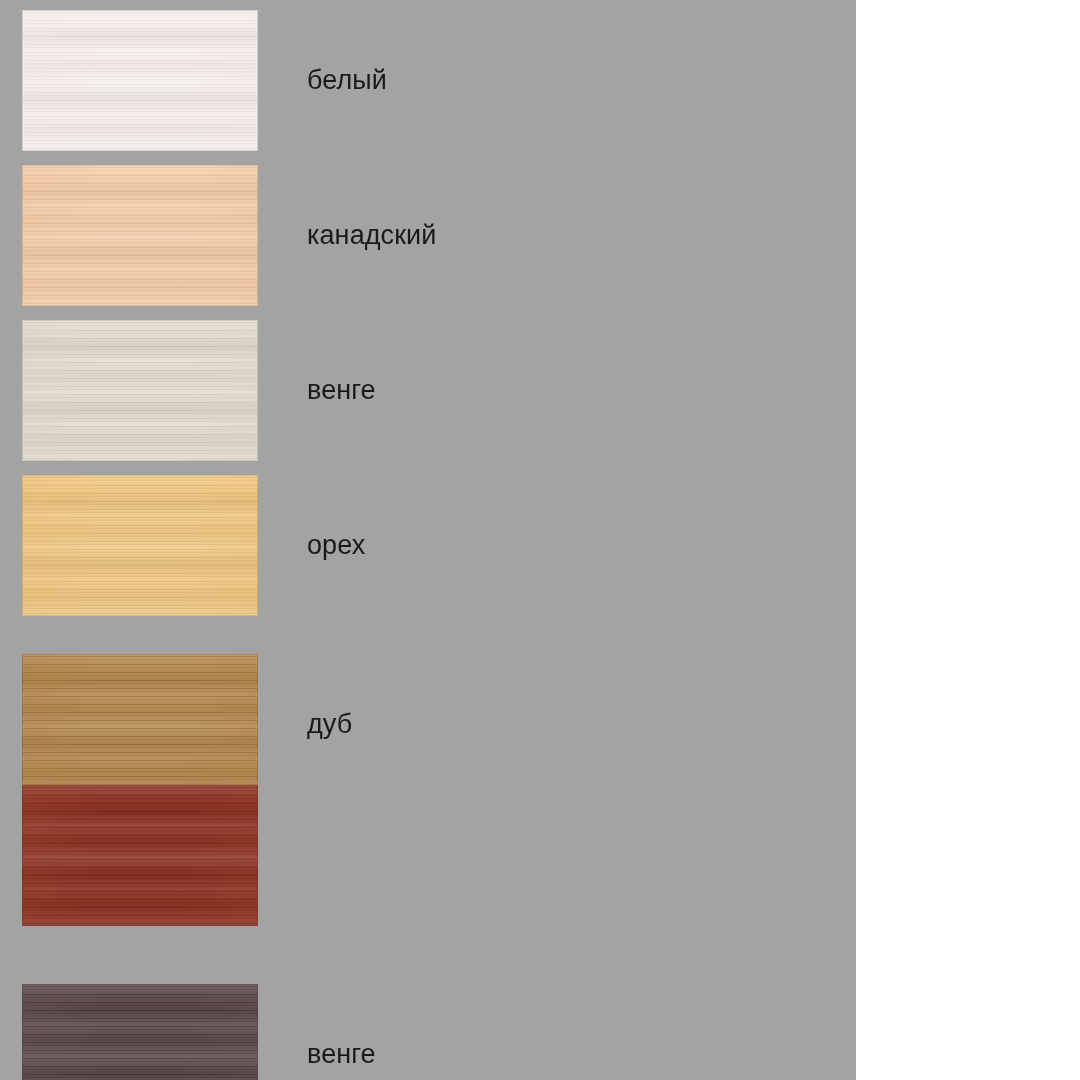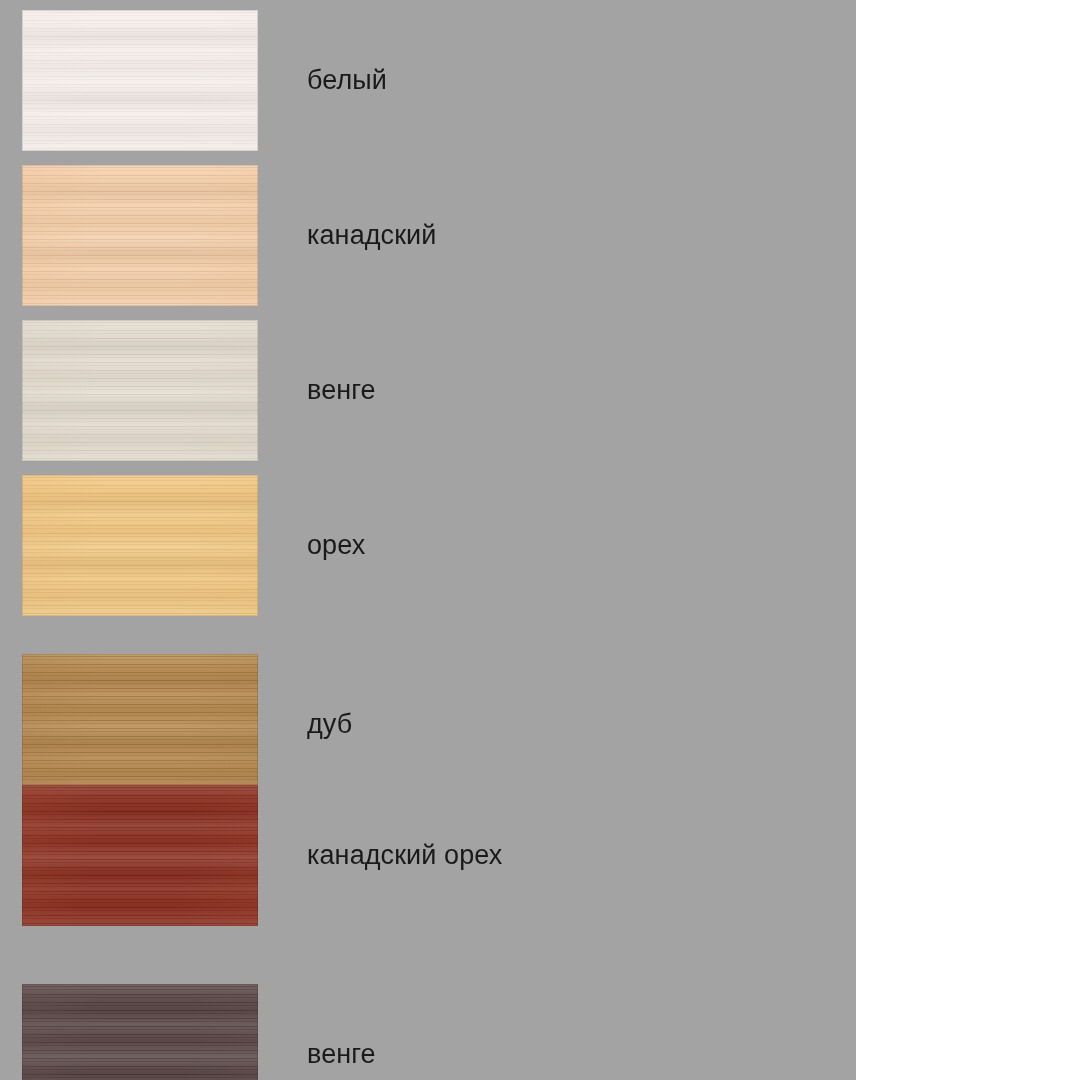--- a/index.html
+++ b/index.html
@@ -145,21 +145,20 @@
       <div class="swatch-label">дуб</div>
     </div>
     <div class="swatch-row" style="top: 785px;">
       <div class="swatch-tile">
         <div class="tile-base" style="background: rgb(142, 51, 36);"></div>
         <div class="tile-bands" style="background: linear-gradient(rgba(255, 255, 255, 0.16) 0%, rgba(255, 255, 255, 0.04) 9%, rgba(0, 0, 0, 0.05) 19%, rgba(255, 255, 255, 0.1) 29%, rgba(0, 0, 0, 0.03) 40%, rgba(255, 255, 255, 0.13) 52%, rgba(0, 0, 0, 0.06) 63%, rgba(255, 255, 255, 0.07) 74%, rgba(0, 0, 0, 0.04) 85%, rgba(255, 255, 255, 0.11) 100%);"></div>
         <div class="tile-grain" style="background: repeating-linear-gradient(rgba(0, 0, 0, 0) 0px, rgba(0, 0, 0, 0) 2px, rgba(110, 36, 24, 0.3) 2px, rgba(110, 36, 24, 0.3) 2.7px, rgba(0, 0, 0, 0) 2.7px, rgba(0, 0, 0, 0) 5px, rgba(110, 36, 24, 0.18) 5px, rgba(110, 36, 24, 0.18) 5.6px, rgba(0, 0, 0, 0) 5.6px, rgba(0, 0, 0, 0) 8px);"></div>
         <div class="tile-shade" style="background: linear-gradient(100deg, rgba(160, 74, 53, 0.28) 0%, rgba(255, 255, 255, 0) 32%, rgba(255, 255, 255, 0) 68%, rgba(160, 74, 53, 0.22) 100%);"></div>
         <div class="tile-border"></div>
       </div>
-      <div class="swatch-label">канадский орех</div>
     </div>
     <div class="swatch-row" style="top: 984px;">
       <div class="swatch-tile">
         <div class="tile-base" style="background: rgb(92, 74, 73);"></div>
         <div class="tile-bands" style="background: linear-gradient(rgba(255, 255, 255, 0.16) 0%, rgba(255, 255, 255, 0.04) 9%, rgba(0, 0, 0, 0.05) 19%, rgba(255, 255, 255, 0.1) 29%, rgba(0, 0, 0, 0.03) 40%, rgba(255, 255, 255, 0.13) 52%, rgba(0, 0, 0, 0.06) 63%, rgba(255, 255, 255, 0.07) 74%, rgba(0, 0, 0, 0.04) 85%, rgba(255, 255, 255, 0.11) 100%);"></div>
         <div class="tile-grain" style="background: repeating-linear-gradient(rgba(0, 0, 0, 0) 0px, rgba(0, 0, 0, 0) 2px, rgba(70, 55, 53, 0.3) 2px, rgba(70, 55, 53, 0.3) 2.7px, rgba(0, 0, 0, 0) 2.7px, rgba(0, 0, 0, 0) 5px, rgba(70, 55, 53, 0.18) 5px, rgba(70, 55, 53, 0.18) 5.6px, rgba(0, 0, 0, 0) 5.6px, rgba(0, 0, 0, 0) 8px);"></div>
         <div class="tile-shade" style="background: linear-gradient(100deg, rgba(107, 89, 87, 0.28) 0%, rgba(255, 255, 255, 0) 32%, rgba(255, 255, 255, 0) 68%, rgba(107, 89, 87, 0.22) 100%);"></div>
         <div class="tile-border"></div>
       </div>
       <div class="swatch-label">венге</div>

